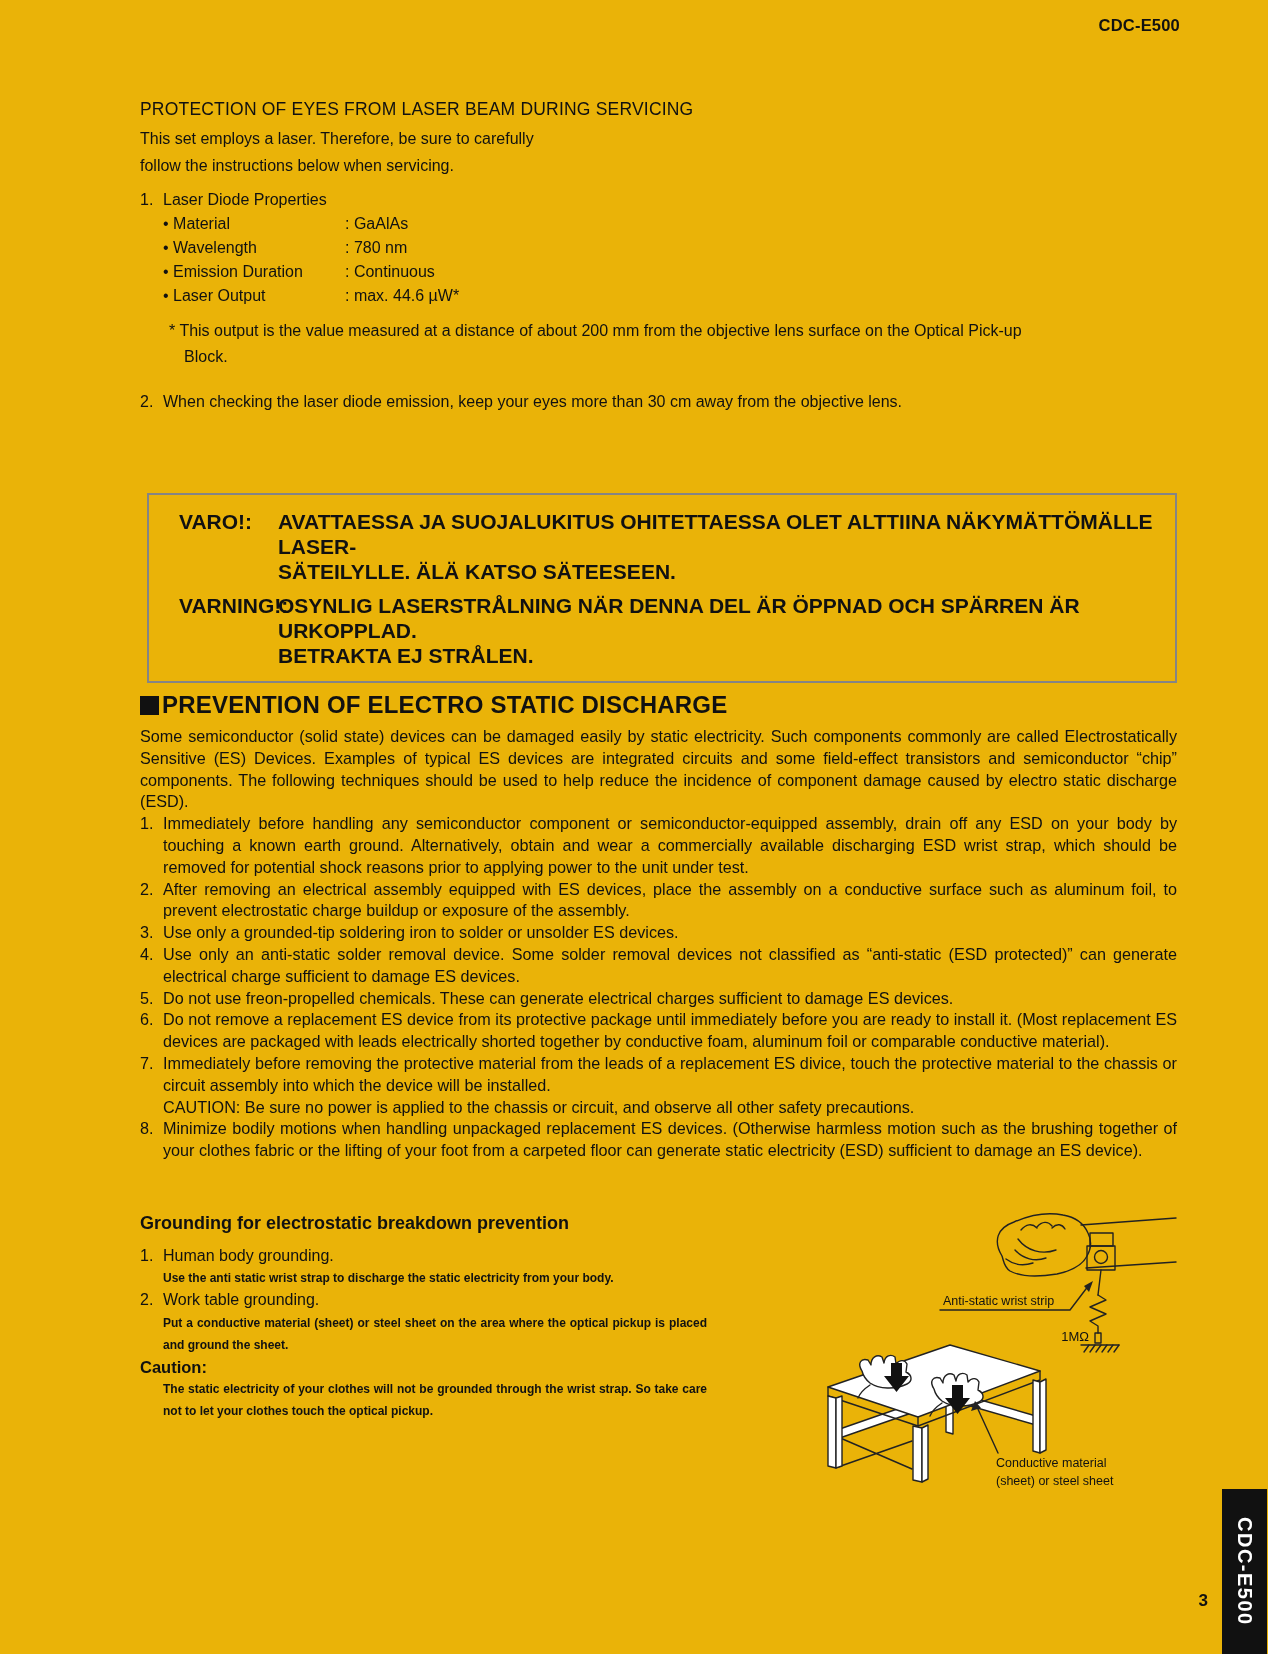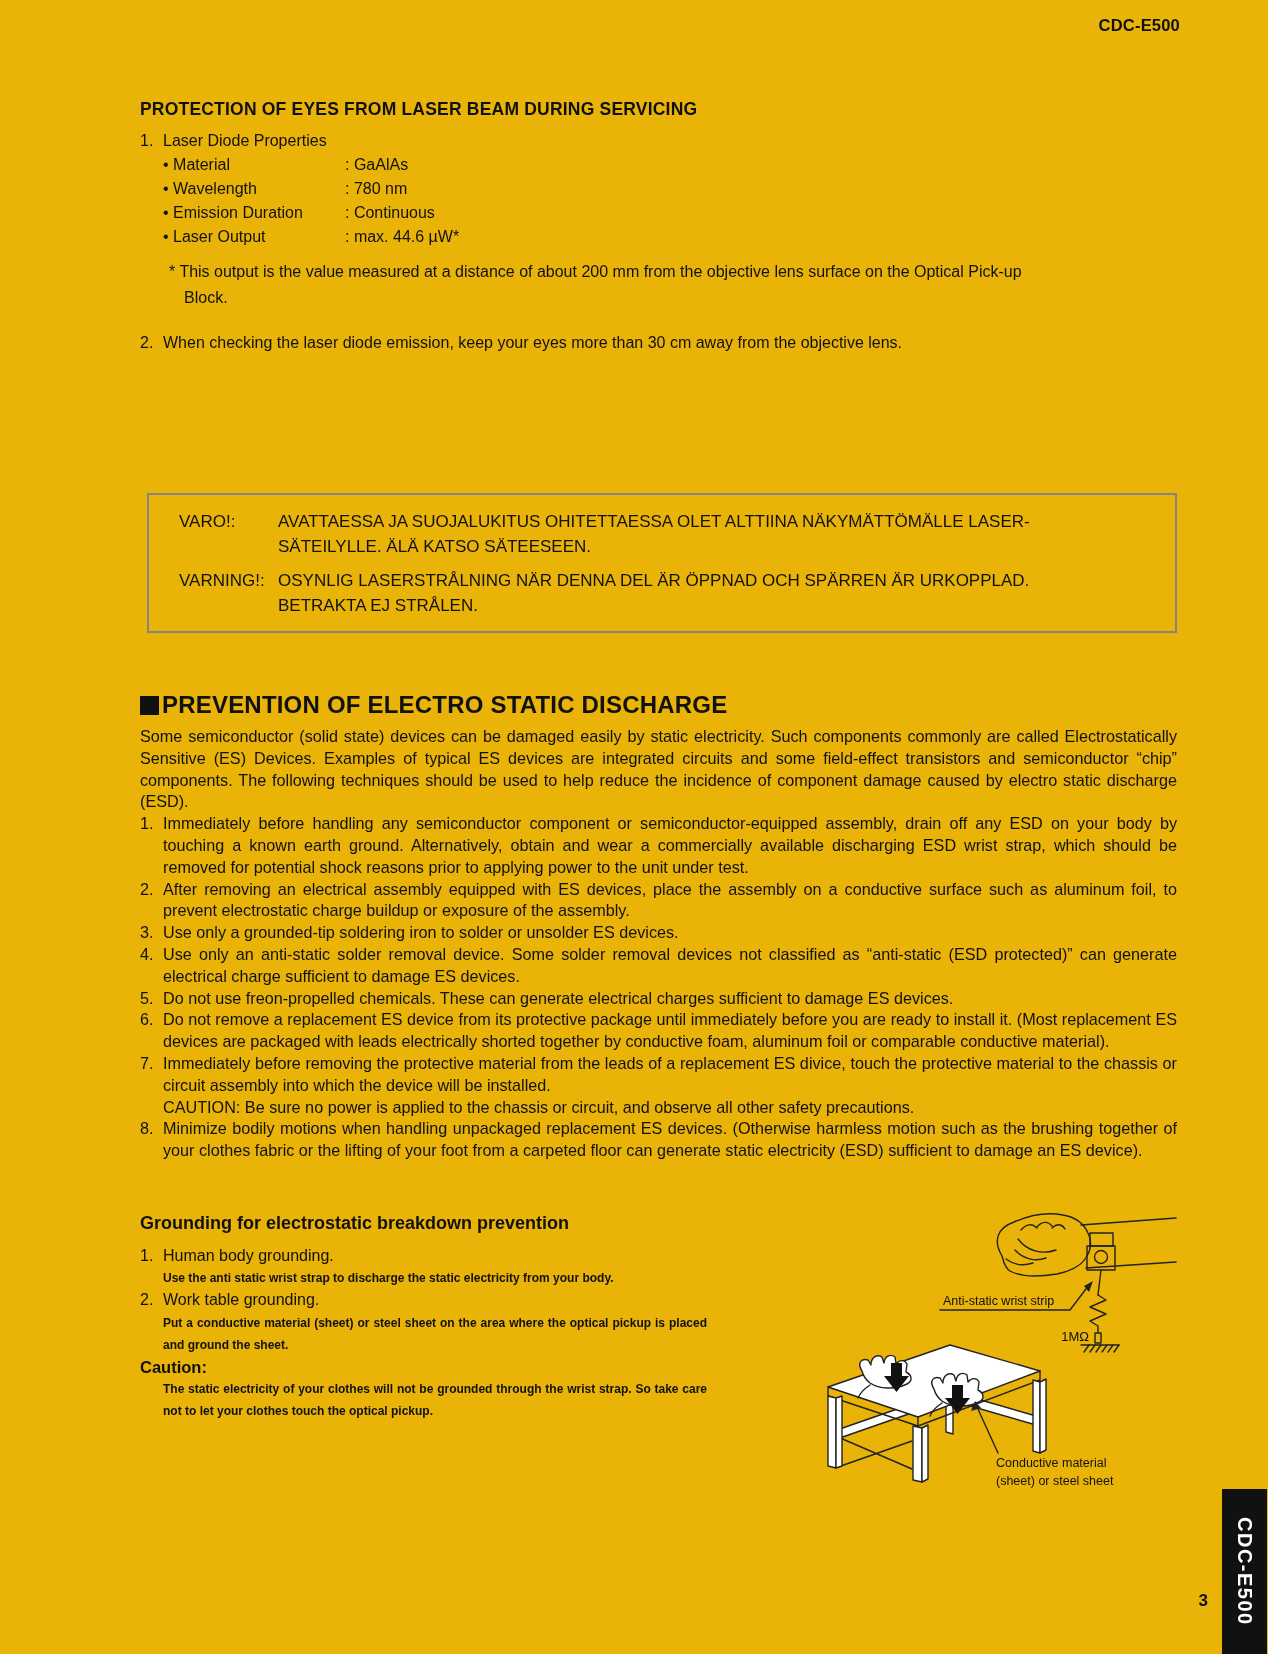--- a/index.html
+++ b/index.html
@@ -5,33 +5,33 @@
   html,body{margin:0;padding:0;background:#e8e8e8;}
   .page{
     position:relative;width:1268px;height:1654px;background:#eab308;
     font-family:"Liberation Sans",sans-serif;color:#111;margin:0 auto;
     overflow:hidden;
   }
   .header{position:absolute;top:16px;left:0;width:1180px;text-align:right;
     font-size:16.5px;font-weight:bold;letter-spacing:.2px;}
   
   .laser{position:absolute;left:140px;top:99px;width:1037px;}
-  .laser-title{margin:0;font-size:17.5px;font-weight:bold;letter-spacing:.2px;}
+  .laser-title{margin:0;font-size:17.5px;font-weight:normal;letter-spacing:.2px;}
   .laser-intro{margin:5px 0 0;font-size:16px;line-height:27px;}
   .laser-item{display:grid;grid-template-columns:23px 1fr;font-size:16px;line-height:24px;}
   .laser-item.first{margin-top:9px;}
   .laser-item.second{margin-top:20px;}
   .props{padding-left:23px;font-size:16px;line-height:24px;}
   .props .lbl{display:inline-block;width:182px;}
   .footnote{margin-top:10px;padding-left:29px;font-size:16px;line-height:26px;}
   .footnote .cont{padding-left:15px;}
   
   .warnbox{position:absolute;left:147px;top:493px;width:1030px;box-sizing:border-box;
     border:2px solid #858585;padding:14px 12px 13px 30px;}
-  .warnrow{display:grid;grid-template-columns:99px 1fr;font-size:17px;line-height:25px;}
+  .warnrow{display:grid;grid-template-columns:99px 1fr;font-size:21px;line-height:25px;font-weight:bold;}
   .warnrow + .warnrow{margin-top:9px;}
   
   .esd{position:absolute;left:140px;top:692px;width:1037px;}
   .esd-title{margin:0;font-size:24px;font-weight:bold;line-height:26px;
     display:flex;align-items:center;gap:3px;letter-spacing:.2px;}
   .sq{width:19px;height:19px;background:#111;flex:0 0 auto;}
   .esd-intro{margin:8px 0 0;font-size:16.2px;line-height:21.8px;text-align:justify;}
   .esd-item{display:grid;grid-template-columns:23px 1fr;font-size:16.2px;
     line-height:21.8px;}
   .esd-item .txt{text-align:justify;white-space:pre-line;}
@@ -53,20 +53,24 @@
 </style>
 </head>
 <body>
 
 <div class="page">
 
   <div class="header">CDC-E500</div>
 
   <div class="laser">
     <h1 class="laser-title">PROTECTION OF EYES FROM LASER BEAM DURING SERVICING</h1>
+    <p class="laser-intro">
+      <span>This set employs a laser. Therefore, be sure to carefully</span><br>
+      <span>follow the instructions below when servicing.</span>
+    </p>
 
     <div class="laser-item first">
       <span>1.</span>
       <span>Laser Diode Properties</span>
     </div>
 
     <div class="props">
       <div>
         <span class="lbl">• Material</span><span>: GaAlAs</span>
       </div>

